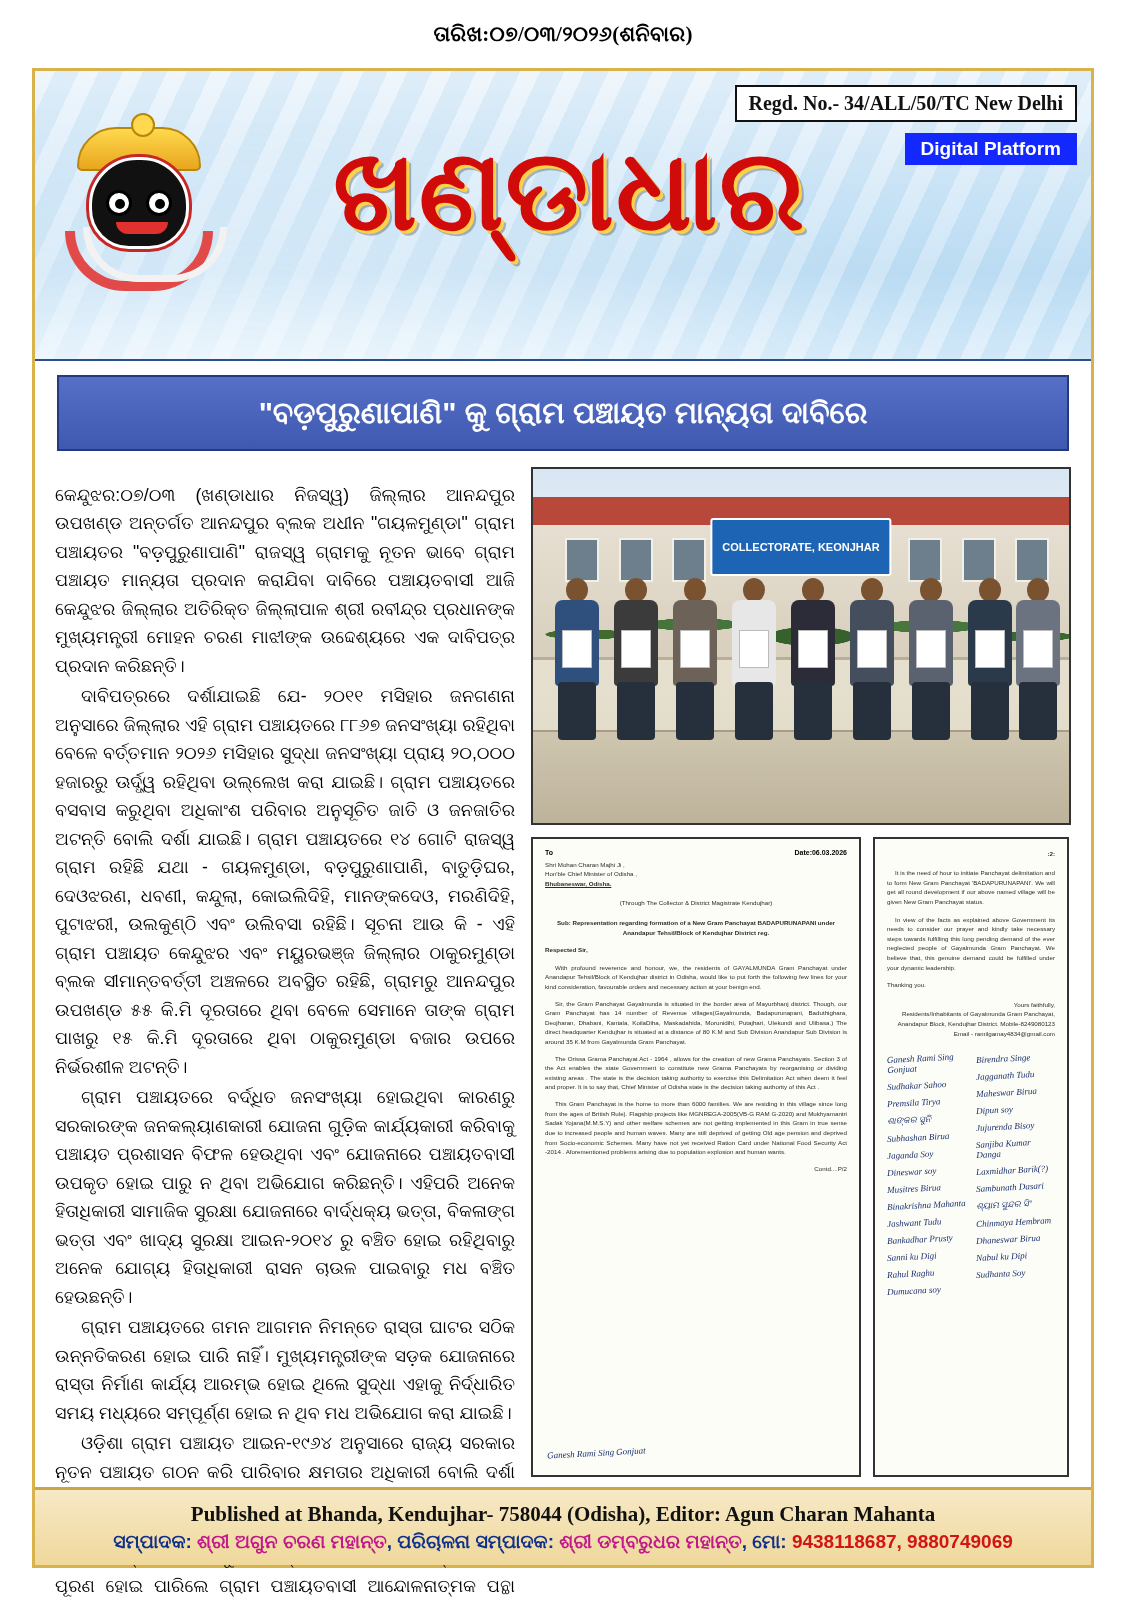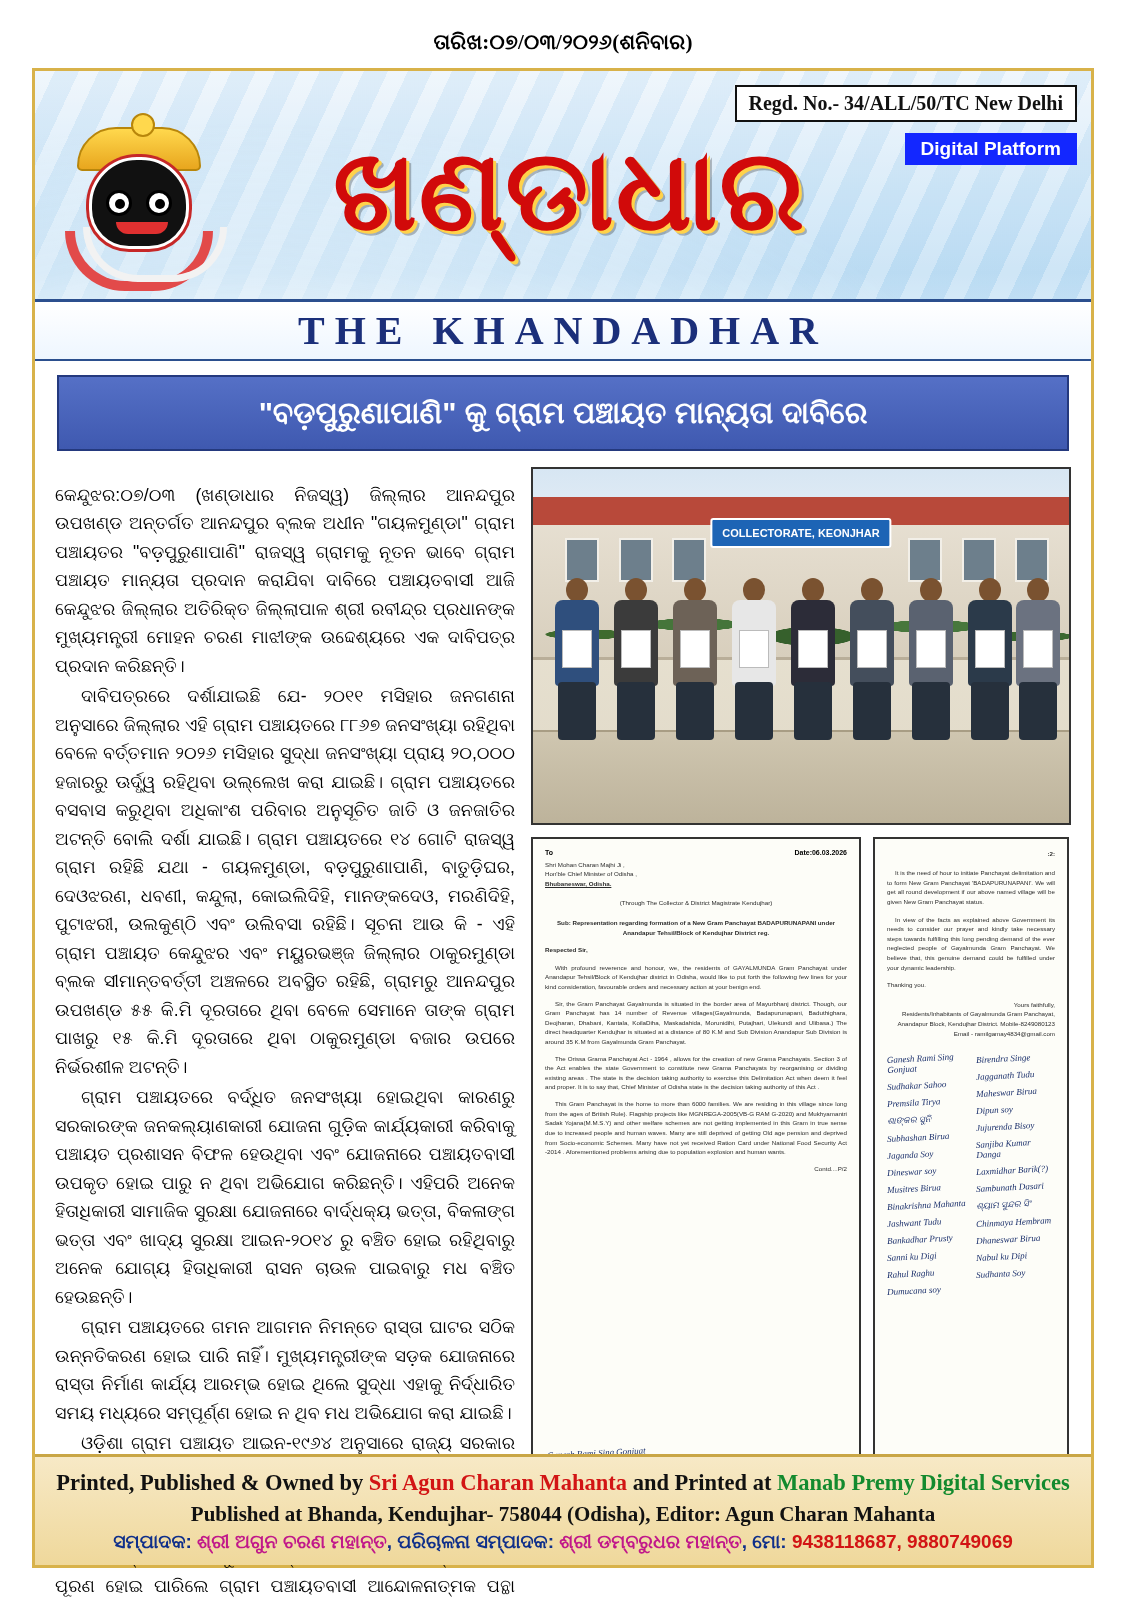--- a/index.html
+++ b/index.html
@@ -14,21 +14,21 @@
     position: relative;
     background: #fff;
     overflow: hidden;
   }
   
   .topdate {
     text-align: center;
     font-size: 21px;
     font-weight: bold;
     color: #000;
-    padding-top: 30px;
+    padding-top: 22px;
     letter-spacing: .2px;
     font-family: "Liberation Serif", serif;
   }
   
   .paper {
     position: absolute;
     left: 32px;
     top: 68px;
     width: 1062px;
     height: 1500px;
@@ -187,21 +187,21 @@
   .ph-building{
     position:absolute;left:0;top:8%;width:100%;height:46%;
     background:linear-gradient(180deg,#e9e2d5,#d8cfbd);
     border-bottom:3px solid #b9ae99;
   }
   .ph-roof{position:absolute;left:0;top:8%;width:100%;height:8%;background:#b8493a;}
   .ph-win{position:absolute;top:26%;width:34px;height:44px;background:#6d7f8c;border:2px solid #f2efe8;}
   .ph-sign{
     position:absolute;left:50%;transform:translateX(-50%);top:14%;
     background:#1d64b5;color:#fff;font-size:11px;font-weight:bold;
-    padding:6px 10px;border:2px solid #fff;text-align:center;line-height:1.3;border-radius:3px;
+    padding:20px 10px;border:2px solid #fff;text-align:center;line-height:1.3;border-radius:3px;
   }
   .ph-trees{
     position:absolute;left:0;right:0;top:30%;height:28%;
     background:
       radial-gradient(ellipse at 10% 60%, #3f6b2e 0 40px, transparent 42px),
       radial-gradient(ellipse at 30% 50%, #45753a 0 46px, transparent 48px),
       radial-gradient(ellipse at 52% 62%, #36602c 0 42px, transparent 44px),
       radial-gradient(ellipse at 74% 52%, #47773c 0 48px, transparent 50px),
       radial-gradient(ellipse at 93% 62%, #3b6830 0 40px, transparent 42px);
   }
@@ -289,23 +289,20 @@
           </div>
           <div class="jg-garland"></div>
         </div>
       </div>
 
       <div class="regd">Regd. No.- 34/ALL/50/TC New Delhi</div>
       <div class="digital">Digital Platform</div>
 
       <div class="odia-title">ଖଣ୍ଡାଧାର</div>
 
-      <div class="eng-title-bar">
-        <div class="eng-title">THE KHANDADHAR</div>
-      </div>
     </div>
 
     <div class="headline-wrap">
       <div class="headline">
         <div>"ବଡ଼ପୁରୁଣାପାଣି" କୁ ଗ୍ରାମ ପଞ୍ଚାୟତ ମାନ୍ୟତା ଦାବିରେ</div>
       </div>
     </div>
 
     <div class="content">
 
@@ -459,23 +456,20 @@
                 <div class="sig">Sudhanta Soy</div>
               </div>
             </div>
           </div>
 
         </div>
       </div>
     </div>
 
     <div class="footer">
-      <div class="f1">
-        <span>Printed, Published &amp; Owned by </span><span class="red">Sri Agun Charan Mahanta</span><span> and Printed at </span><span class="grn">Manab Premy Digital Services</span>
-      </div>
       <div class="f2">Published at Bhanda, Kendujhar- 758044 (Odisha), Editor: Agun Charan Mahanta</div>
       <div class="f3">
         <span>ସମ୍ପାଦକ: </span><span class="mag">ଶ୍ରୀ ଅଗୁନ ଚରଣ ମହାନ୍ତ</span><span>, ପରିଚାଳନା ସମ୍ପାଦକ: </span><span class="mag">ଶ୍ରୀ ଡମ୍ବରୁଧର ମହାନ୍ତ</span><span>, ମୋ: </span><span class="red">9438118687, 9880749069</span>
       </div>
     </div>
 
   </div>
 </div>
 
 </body></html>

